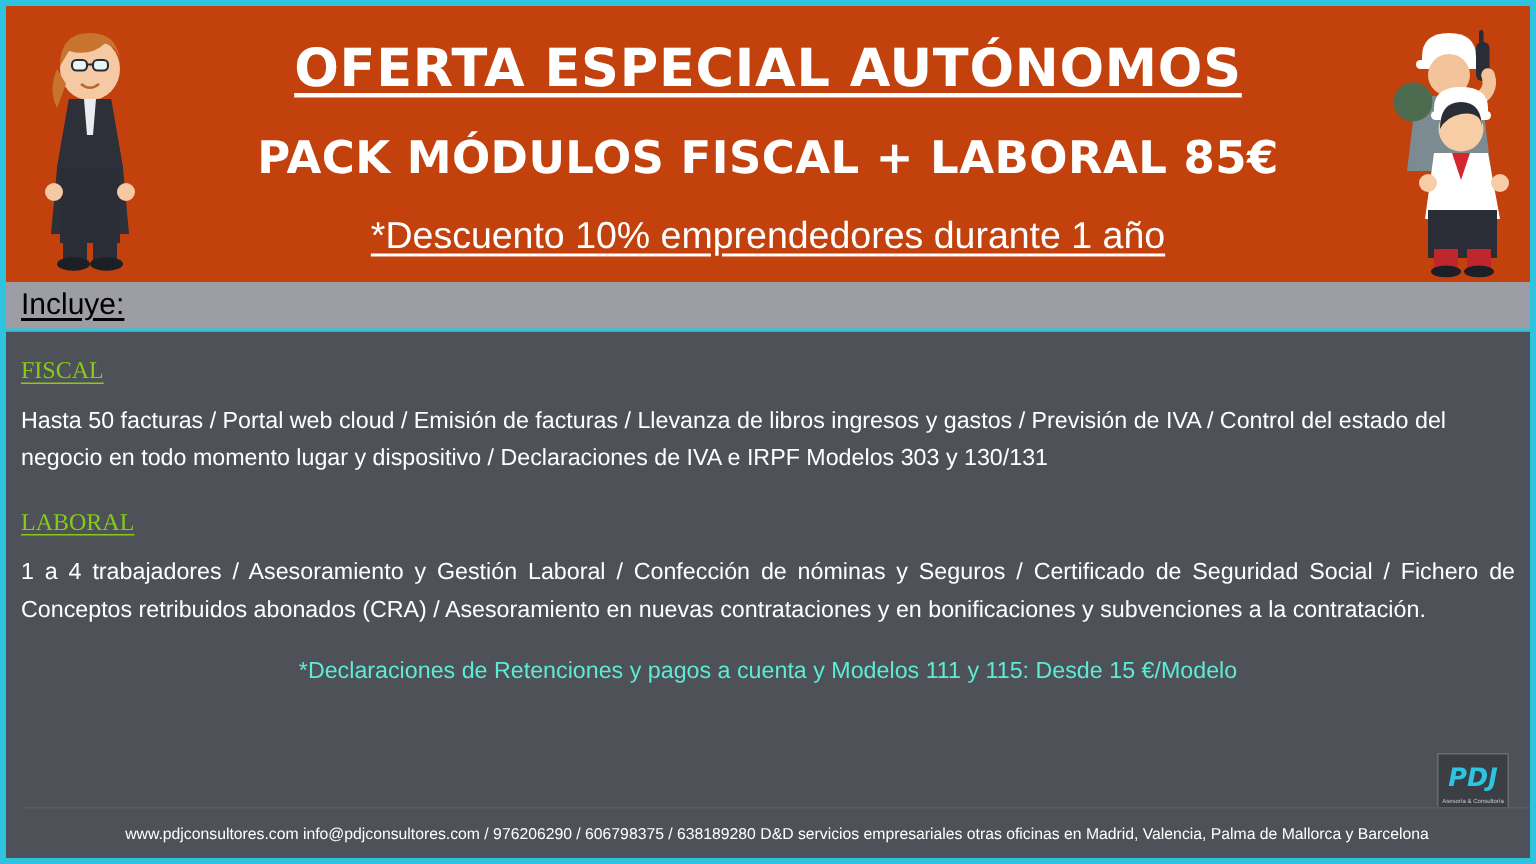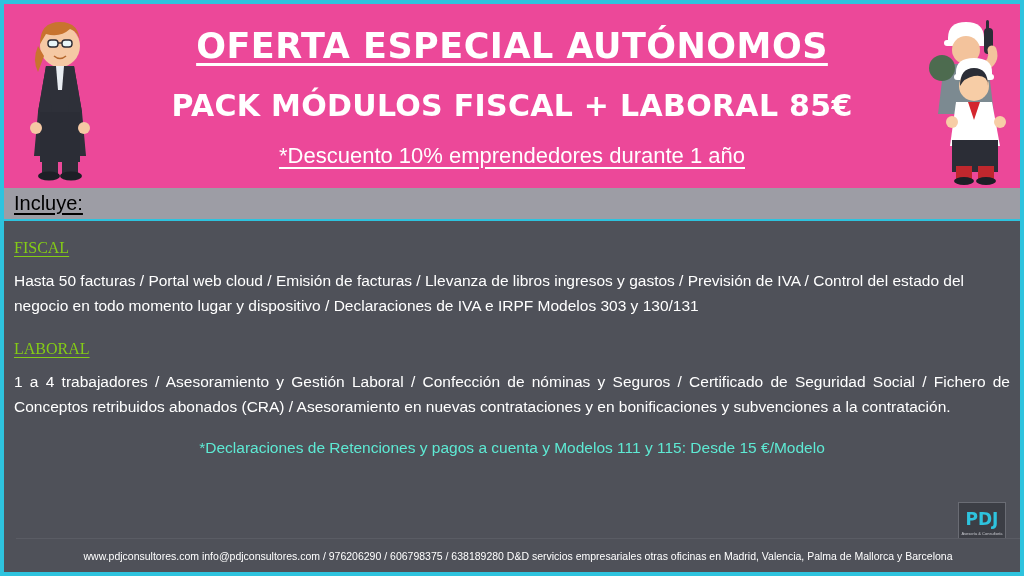--- a/index.html
+++ b/index.html
@@ -13,21 +13,21 @@
     position: relative;
     width: 1024px; height: 576px;
     background: #4f5159;
     border: 4px solid #2ec3de;
   }
 
   
   .header {
     position: relative;
     height: 184px;
-    background: #ec4899;
+    background: #c2410c;
     overflow: hidden;
   }
   .header-inner {
     position: absolute;
     left: 105px; right: 105px; top: 0; bottom: 0;
     display: flex;
     flex-direction: column;
     align-items: center;
     justify-content: flex-start;
     padding-top: 22px;
@@ -47,21 +47,21 @@
     font-weight: bold;
     font-size: 30px;
     color: #ffffff;
     letter-spacing: 0.3px;
     margin-top: 22px;
     text-underline-offset: 5px;
     white-space: nowrap;
   }
   .title-3 {
     font-family: "Liberation Sans", sans-serif;
-    font-size: 22px;
+    font-size: 25px;
     color: #ffffff;
     margin-top: 20px;
     text-decoration: underline;
     text-underline-offset: 4px;
     white-space: nowrap;
   }
 
   
   .person-left {
     position: absolute; left: 8px; top: 12px;
@@ -145,20 +145,21 @@
     flex-direction: column;
     align-items: center;
     justify-content: center;
   }
   .logo-mark {
     font-family: "DejaVu Sans", sans-serif;
     font-size: 17px;
     color: #2ec3de;
     font-weight: bold;
     line-height: 1;
+    font-style: italic;
   }
   .logo-sub {
     font-size: 4px;
     color: #c9cad0;
     margin-top: 3px;
     white-space: nowrap;
   }
 </style>
 </head>
 <body>

